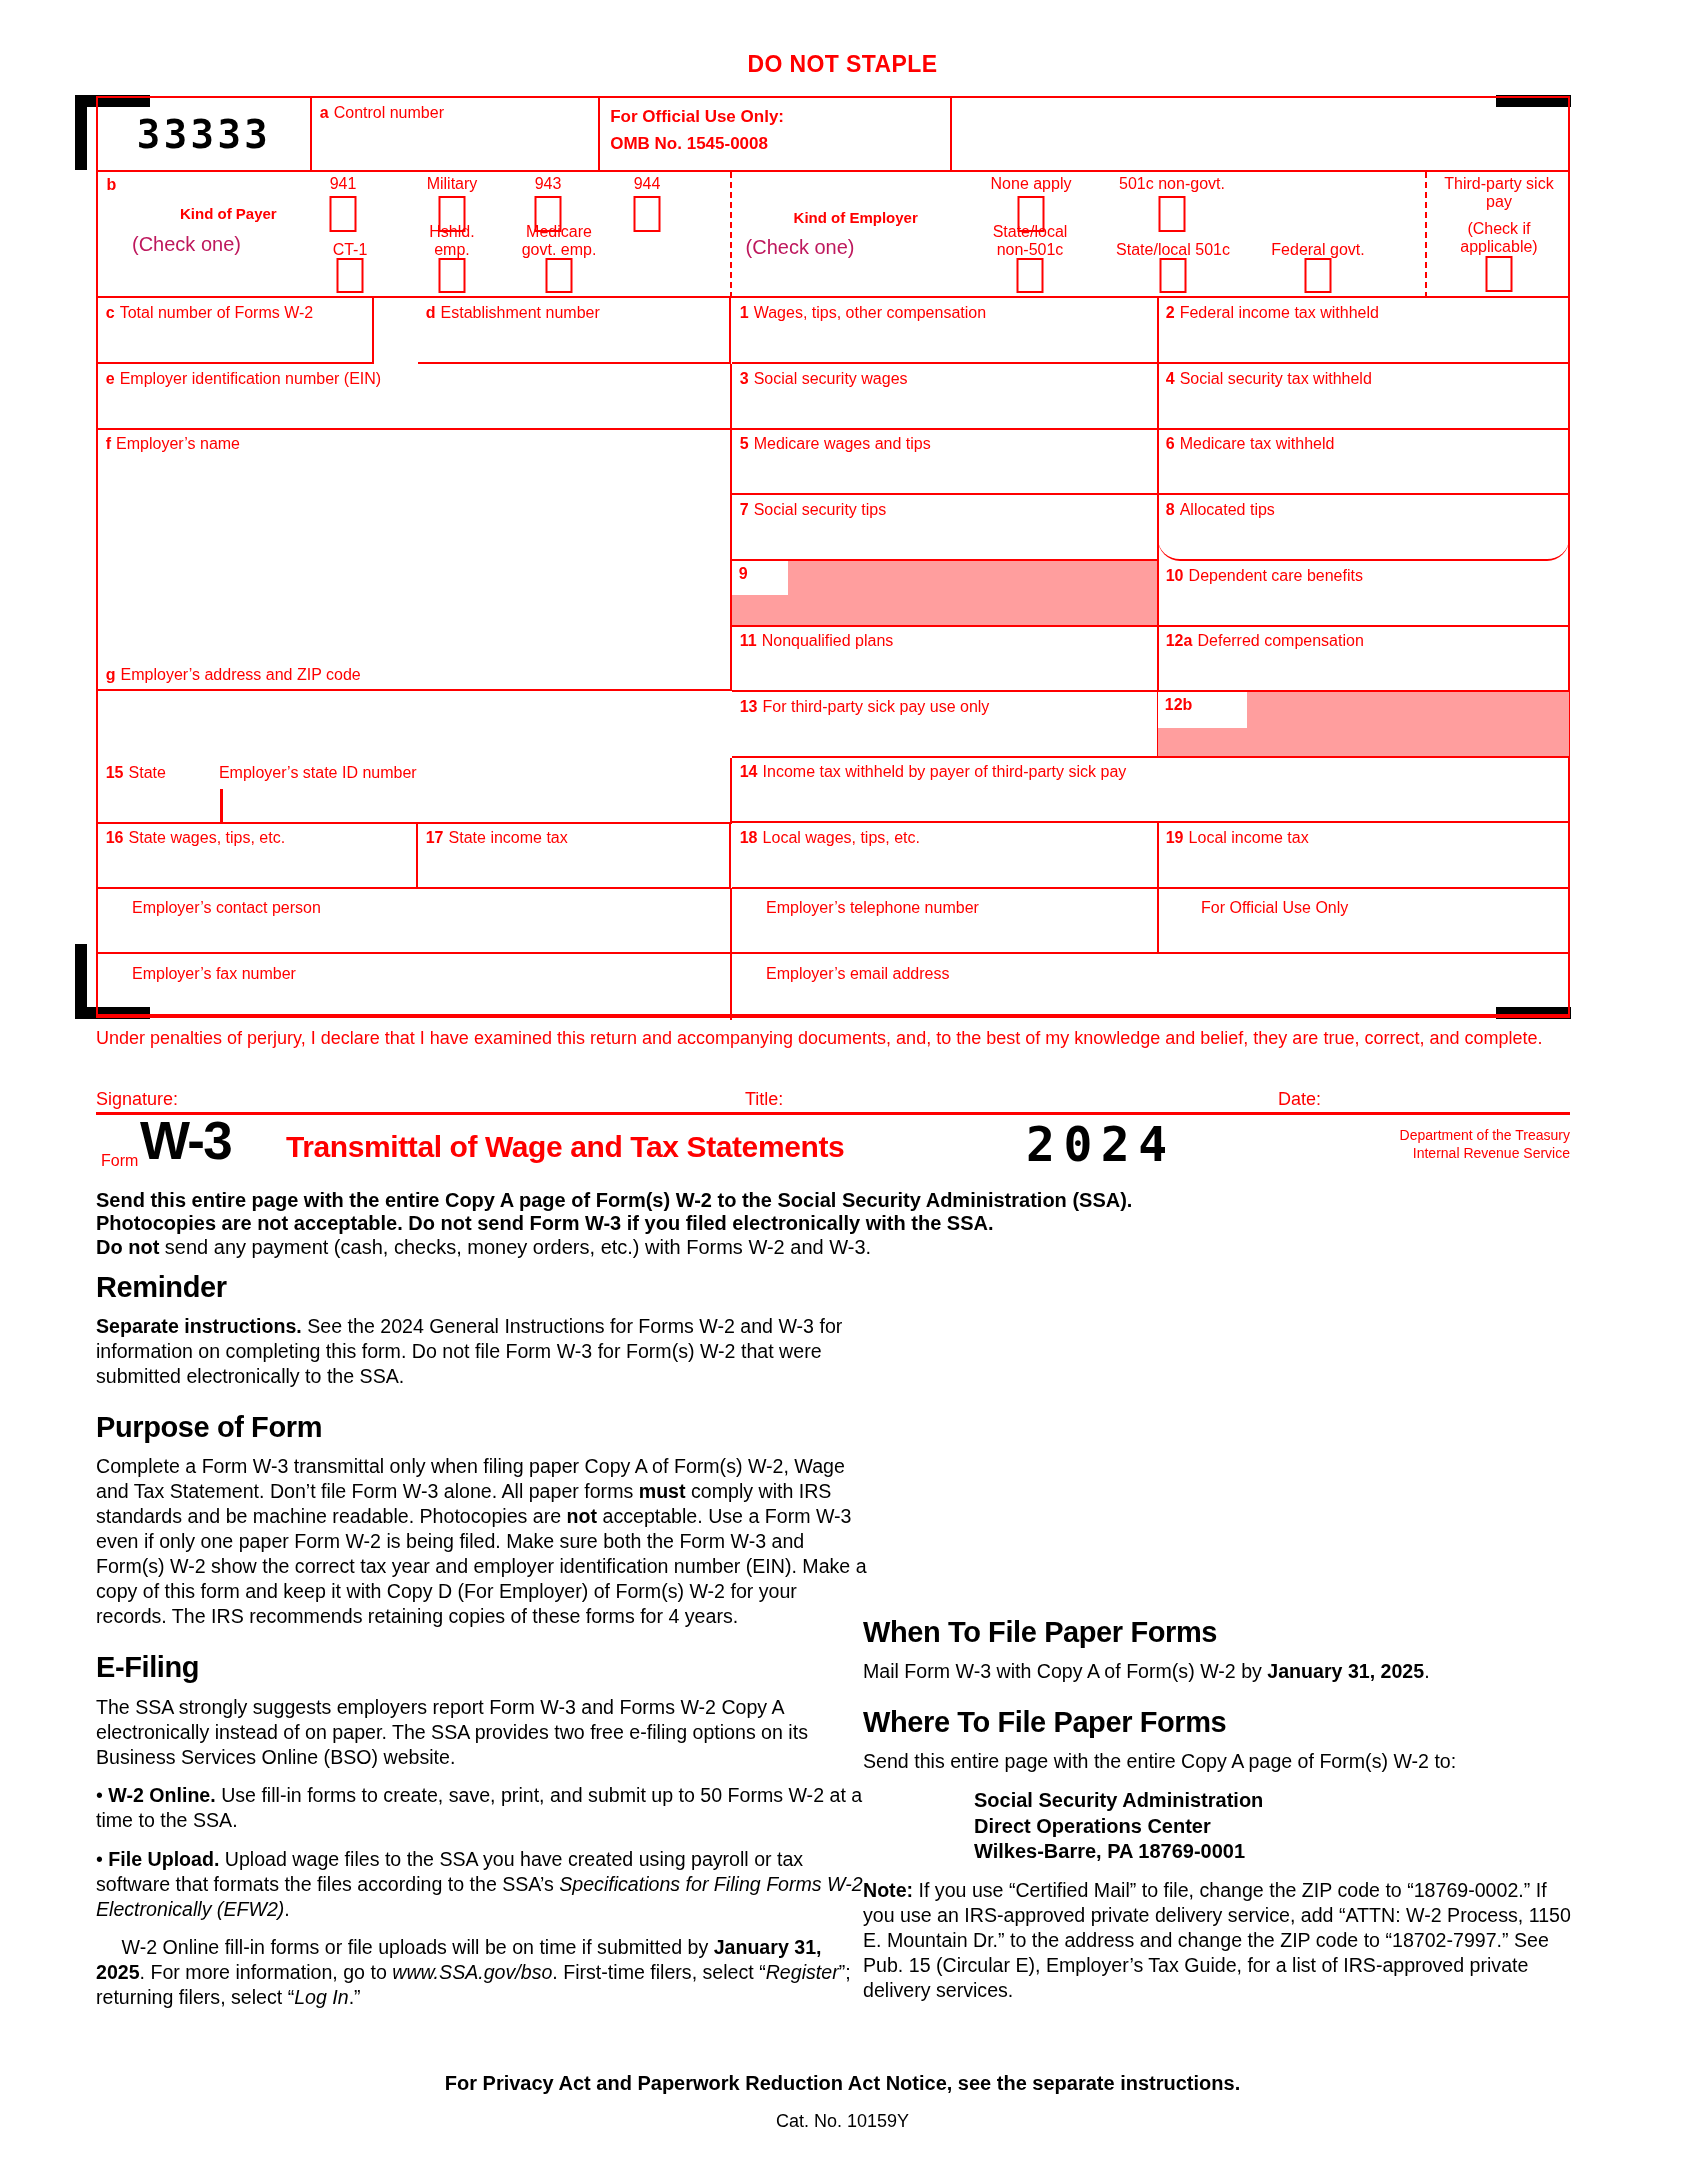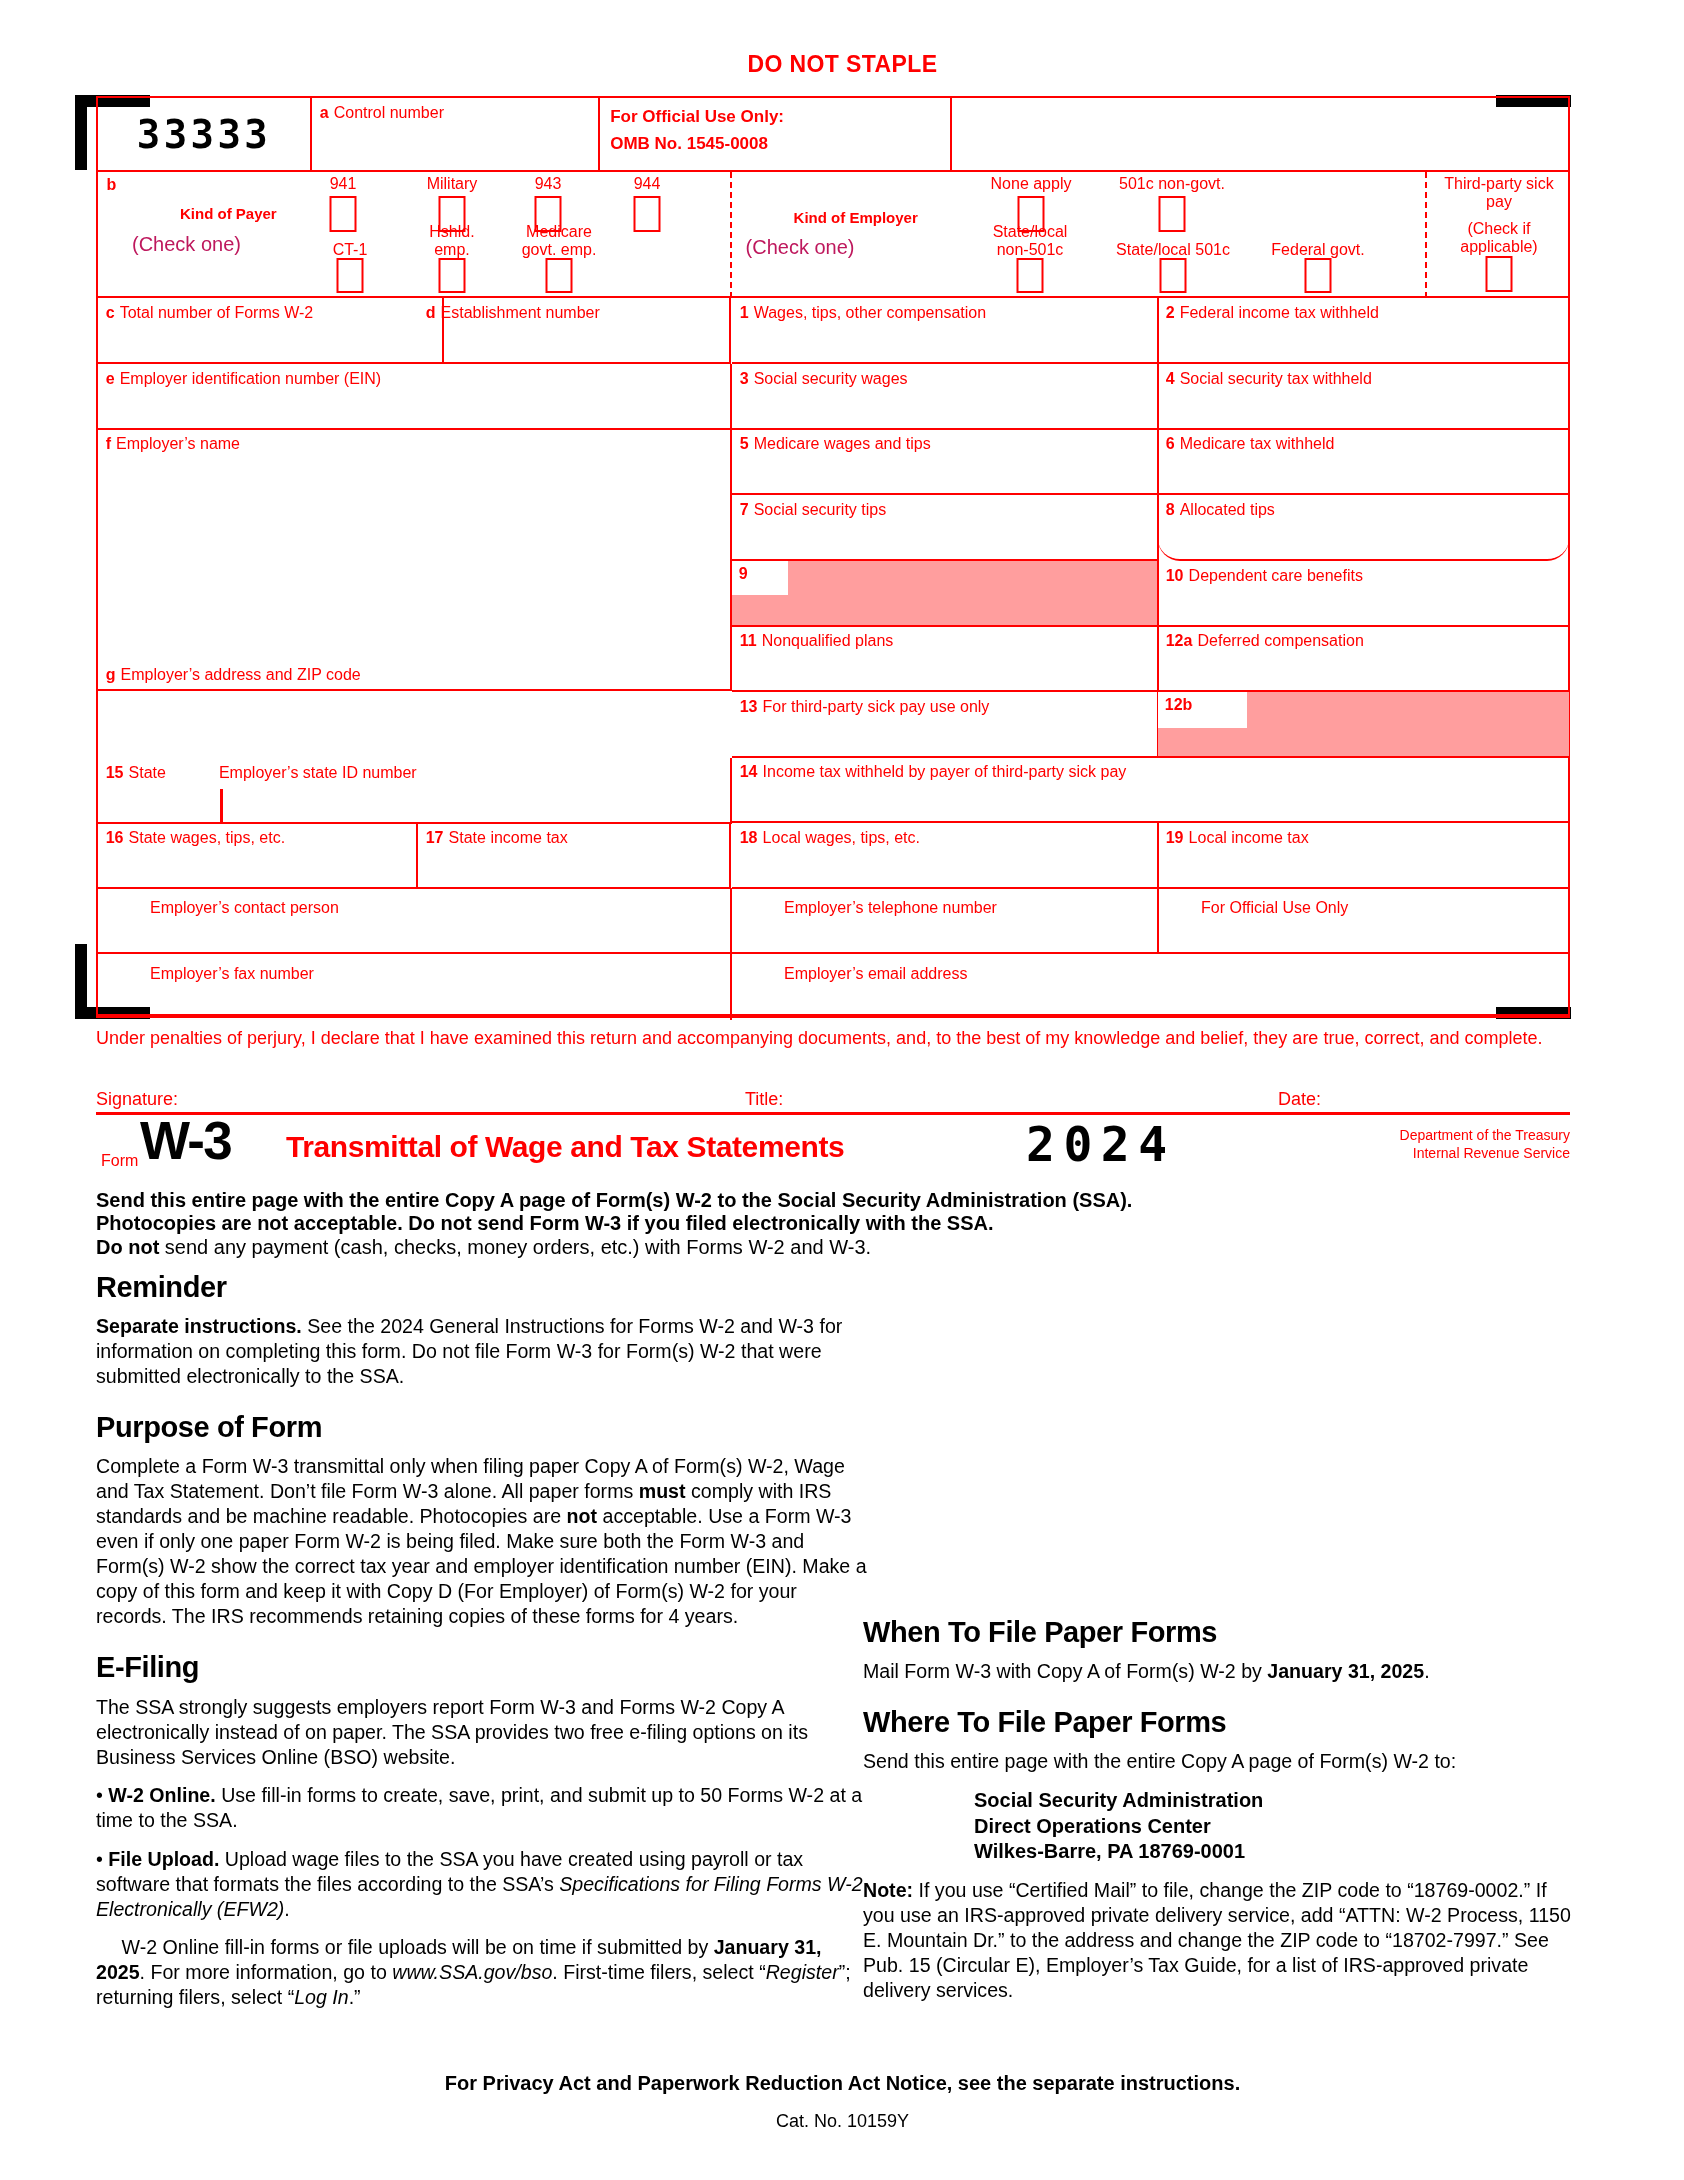--- a/index.html
+++ b/index.html
@@ -6,21 +6,21 @@
   body{width:1685px;height:2181px;position:relative;font-family:"Liberation Sans","DejaVu Sans",sans-serif;color:#000;}
   
   .form{position:absolute;left:96px;top:96px;width:1474px;height:922px;border:2.6px solid #f00;border-bottom-width:4.3px;box-sizing:border-box;}
   .cell{position:absolute;box-sizing:border-box;border-right:2.1px solid #f00;border-bottom:2.1px solid #f00;color:#f00;font-size:16px;line-height:19px;}
   .cell.nr{border-right:none;}
   .cell.nb{border-bottom:none;}
   .cell.dr{border-right-style:dashed;border-right-width:2.6px;}
   .cell.pink{background:#ff9e9e;}
   .lab{padding:5.1px 7.7px;}
   .bn{font-weight:bold;margin-right:5.1px;}
-  .pad40 .lab{padding-left:34px;padding-top:10.2px;margin-left:18px;}
+  .pad40 .lab{padding-left:34px;padding-top:10.2px;}
   .pad50 .lab{padding-left:43px;padding-top:10.2px;}
   .notch{position:absolute;left:0;top:0;background:#fff;}
   .notch .bn{margin:3.4px 0 0 6.8px;display:inline-block;}
   .code{display:flex;align-items:center;justify-content:center;height:100%;font-family:"DejaVu Sans Mono","Liberation Mono",monospace;font-weight:bold;font-size:39px;letter-spacing:3.4px;color:#000;}
   .ombl{font-weight:bold;padding:8.5px 0 0 10.2px;font-size:17px;}
   .cb{position:absolute;width:23px;height:31.5px;border:2.1px solid #f00;background:#fff;transform:translateX(-50%);}
   .olab{position:absolute;transform:translateX(-50%);text-align:center;color:#f00;font-size:16px;line-height:18px;white-space:nowrap;}
   .olab.w2{white-space:normal;}
   .ktitle{position:absolute;font-weight:bold;font-size:15px;color:#f00;margin-left:48px;}
   .kcheck{position:absolute;font-size:20px;color:#be185d;}
@@ -110,21 +110,21 @@
     <span class="cb" style="left:441px;bottom:2.6px;"></span>
     <span class="cb" style="left:586px;bottom:2.6px;"></span>
   </div>
 
   <div class="cell nr" style="left:1329px;top:74px;width:142px;height:126px;">
     <div class="olab w2" style="left:72px;top:3.4px;width:111px;">Third-party sick pay</div>
     <div class="olab w2" style="left:72px;top:48px;width:102px;">(Check if applicable)</div>
     <span class="cb" style="left:72px;bottom:4.3px;"></span>
   </div>
 
-  <div class="cell" style="left:0;top:200px;width:346px;height:66px;">
+  <div class="cell" style="left:0;top:200px;width:276px;height:66px;">
     <div class="lab"><span class="bn">c</span><span>Total number of Forms W-2</span></div>
   </div>
   <div class="cell" style="left:320px;top:200px;width:313px;height:66px;">
     <div class="lab"><span class="bn">d</span><span>Establishment number</span></div>
   </div>
   <div class="cell" style="left:0;top:266px;width:634px;height:66px;">
     <div class="lab"><span class="bn">e</span><span>Employer identification number (EIN)</span></div>
   </div>
   <div class="cell" style="left:0;top:331px;width:634px;height:262px;">
     <div class="lab"><span class="bn">f</span><span>Employer’s name</span></div>

